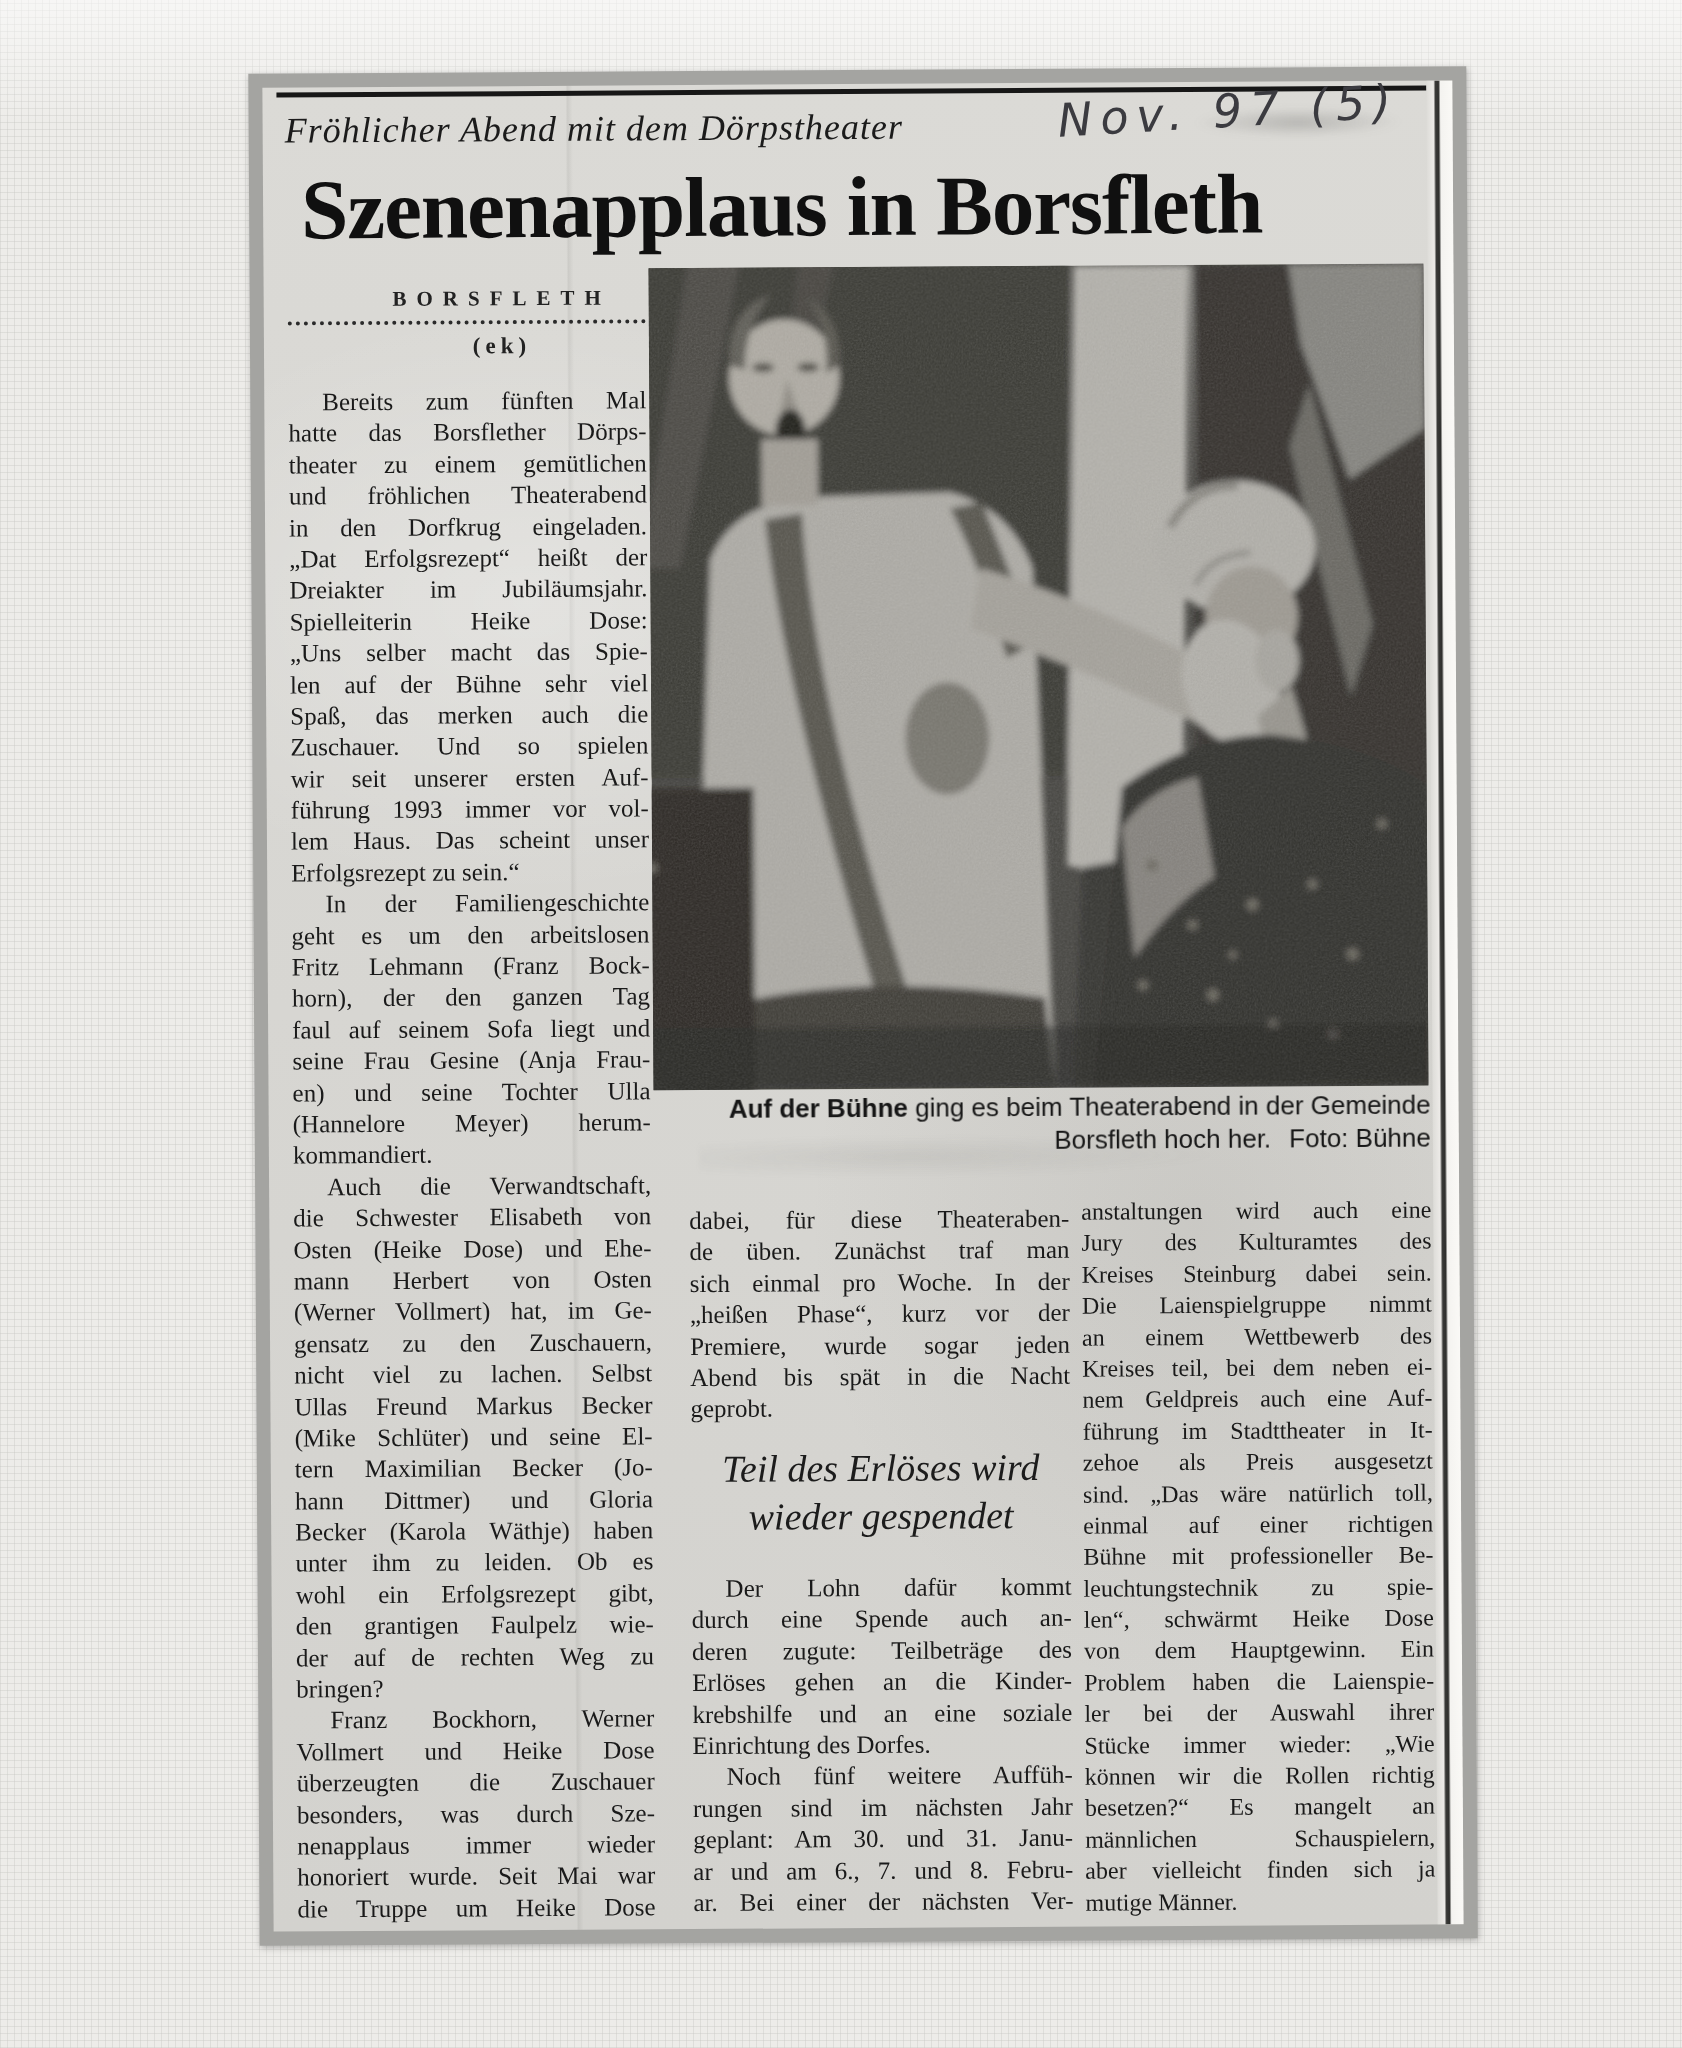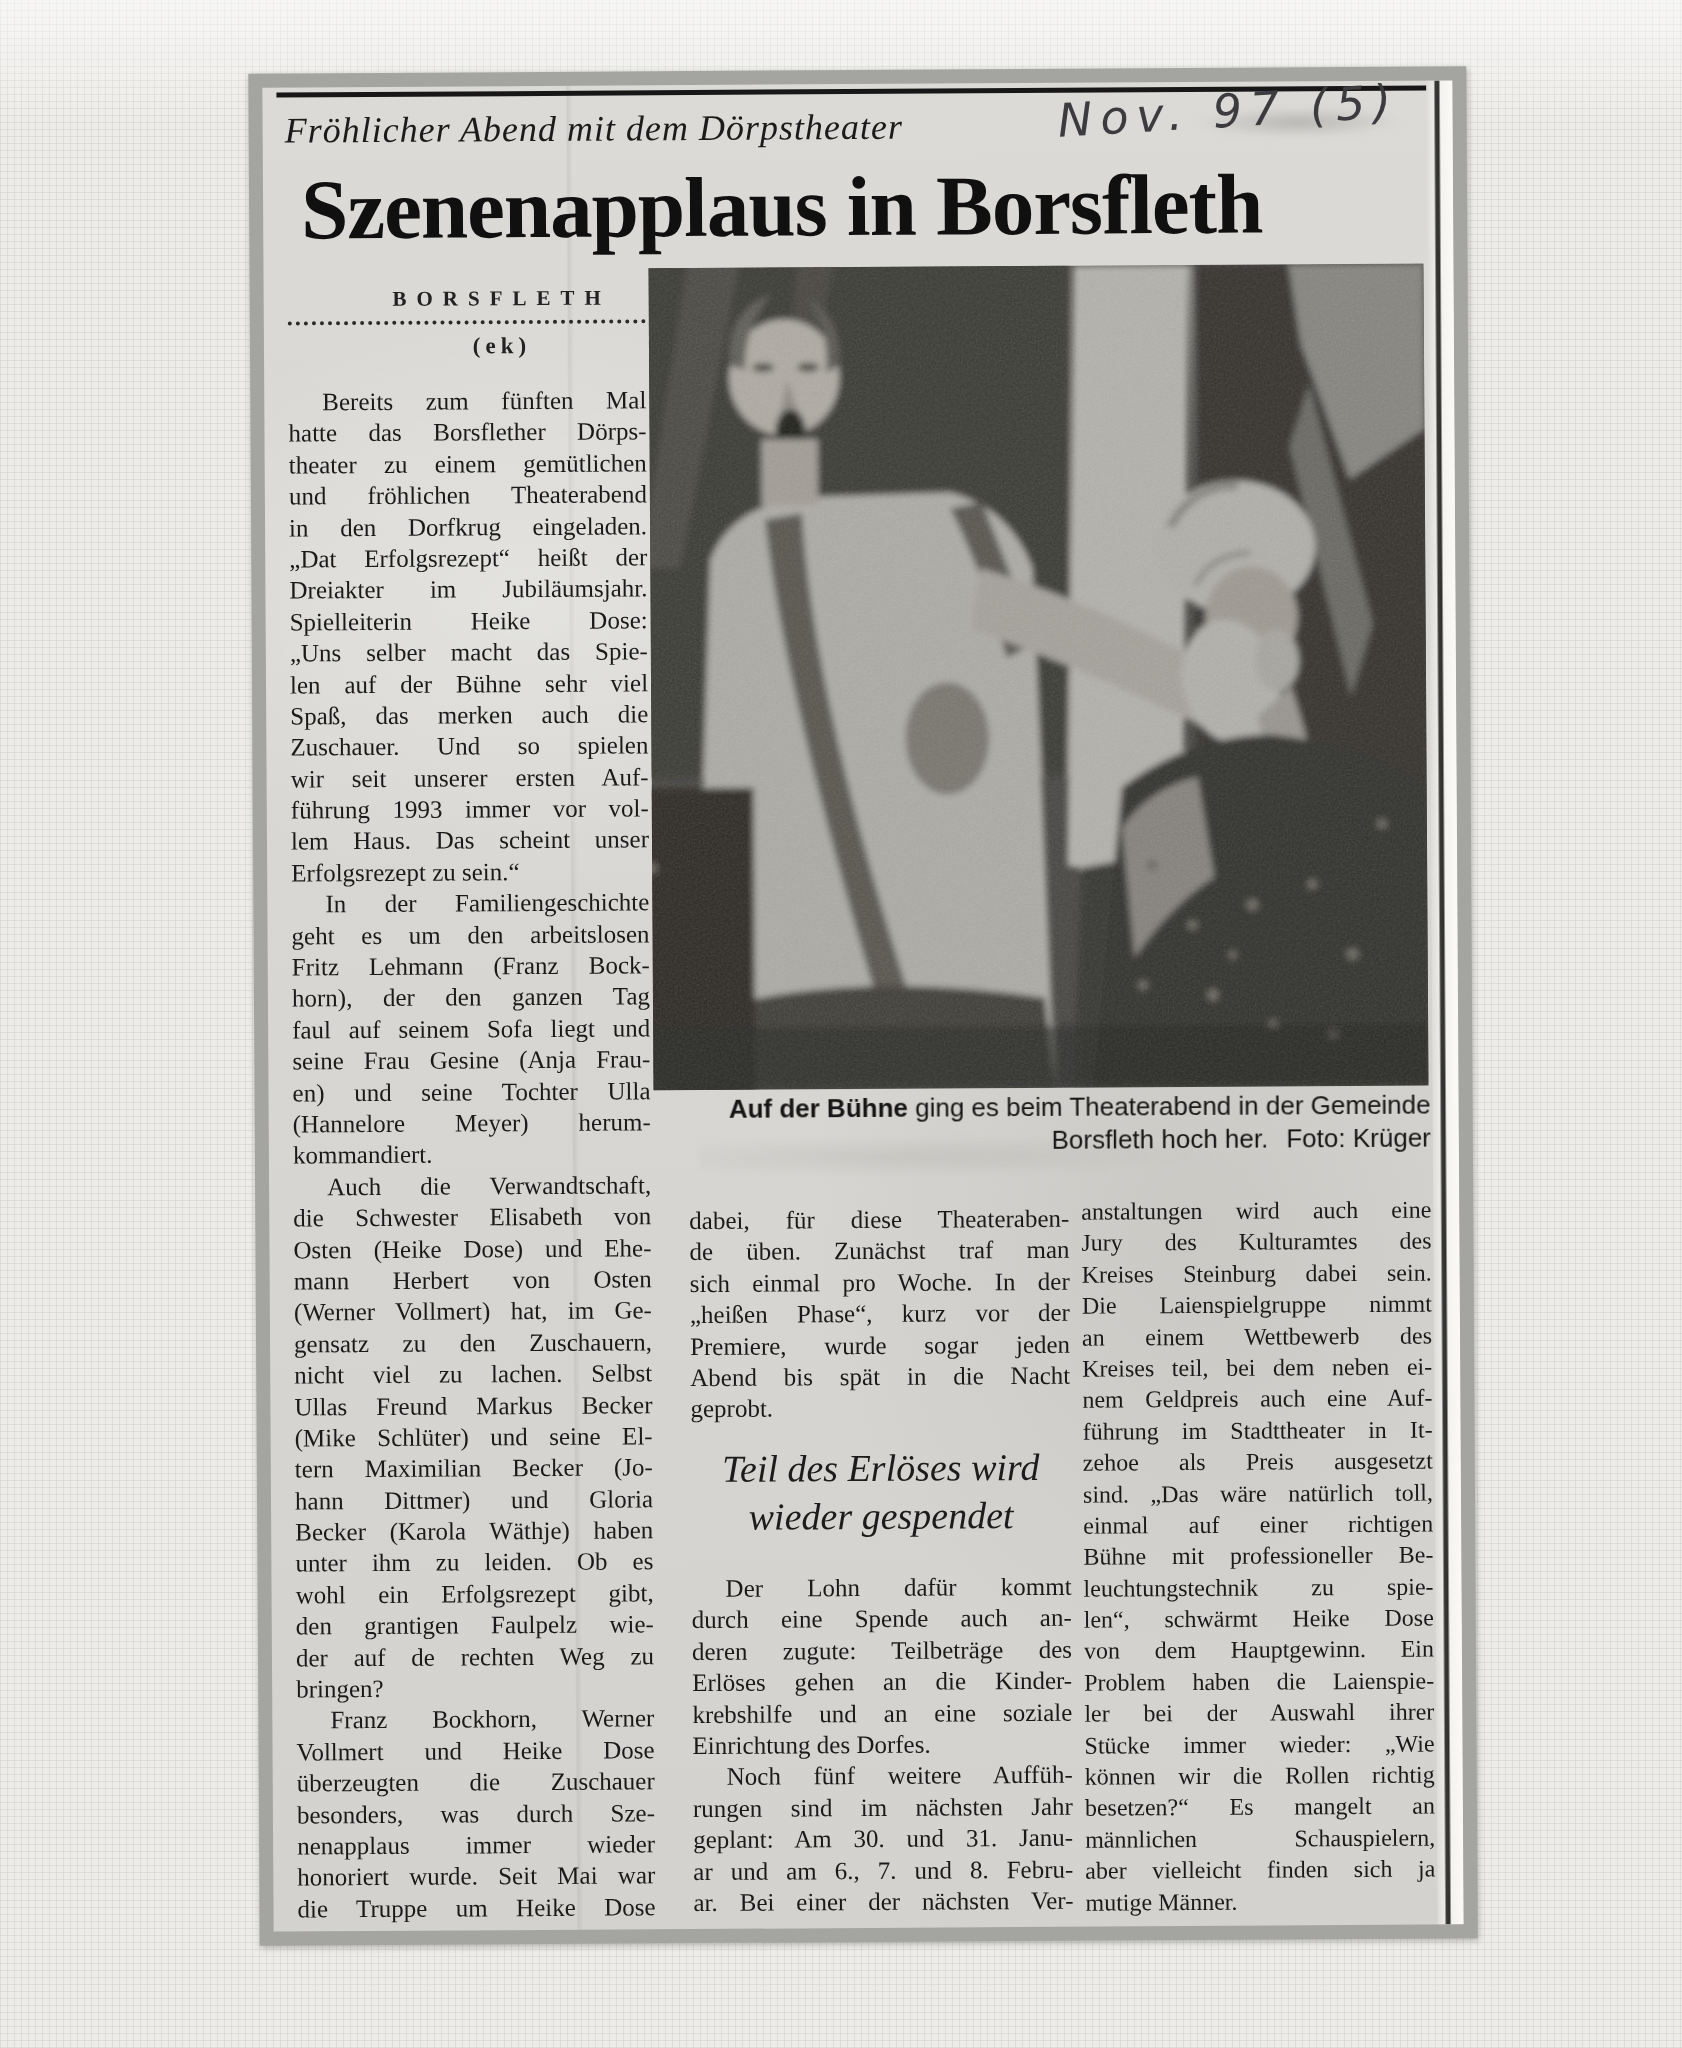--- a/index.html
+++ b/index.html
@@ -199,21 +199,21 @@
                 <circle cx="580" cy="690" r="4"></circle>
             </g>
             <rect x="0" y="760" width="775" height="62" fill="#23221f" opacity="0.55"></rect>
           </g>
           <rect x="0" y="0" width="775" height="822" filter="url(#grainF)" opacity="0.5"></rect>
         </svg>
       </div>
 
       <div class="caption">
         <div><b>Auf der Bühne</b><span> ging es beim Theaterabend in der Gemeinde</span></div>
-        <div><span>Borsfleth hoch her.</span><span class="credit">Foto: Krüger</span></div>
+        <div><span>Borsfleth hoch her.</span><span class="credit">Foto: Bühne</span></div>
       </div>
       <div class="smudge"></div>
 
       <div class="col col-mid-a">
         <div class="para">
             <div class="line">dabei, für diese Theateraben-</div>
             <div class="line">de üben. Zunächst traf man</div>
             <div class="line">sich einmal pro Woche. In der</div>
             <div class="line">„heißen Phase“, kurz vor der</div>
             <div class="line">Premiere, wurde sogar jeden</div>

